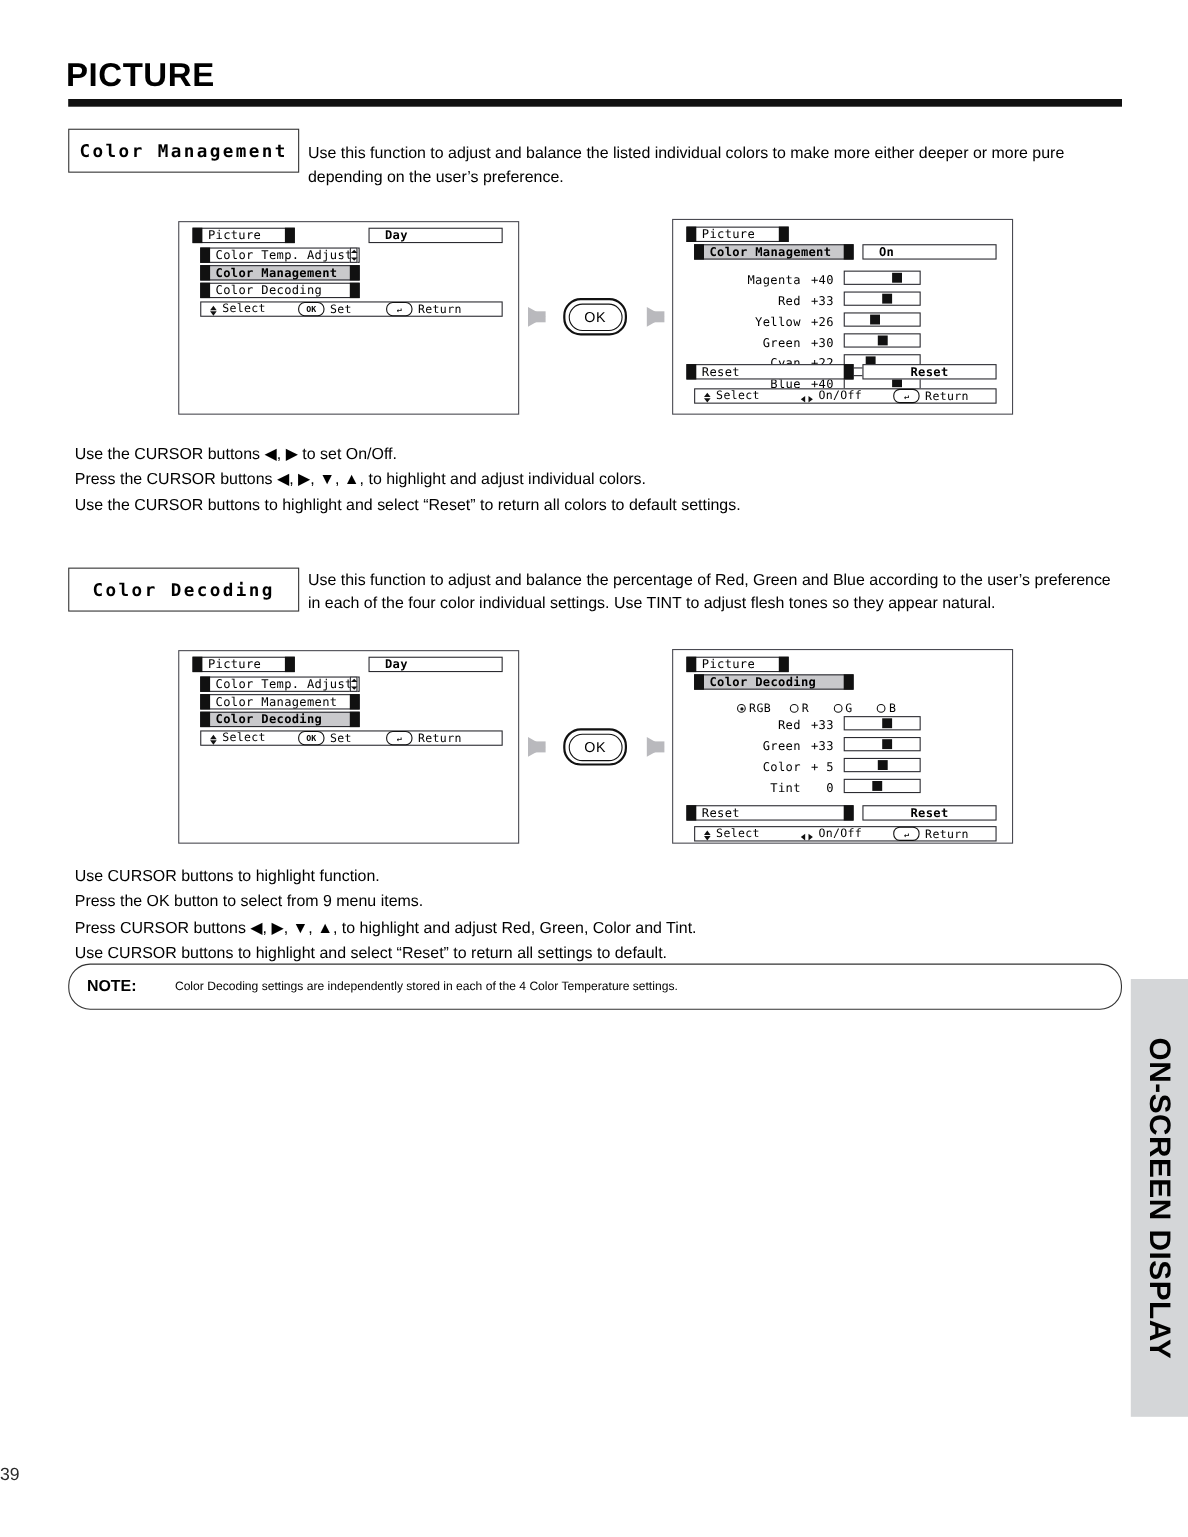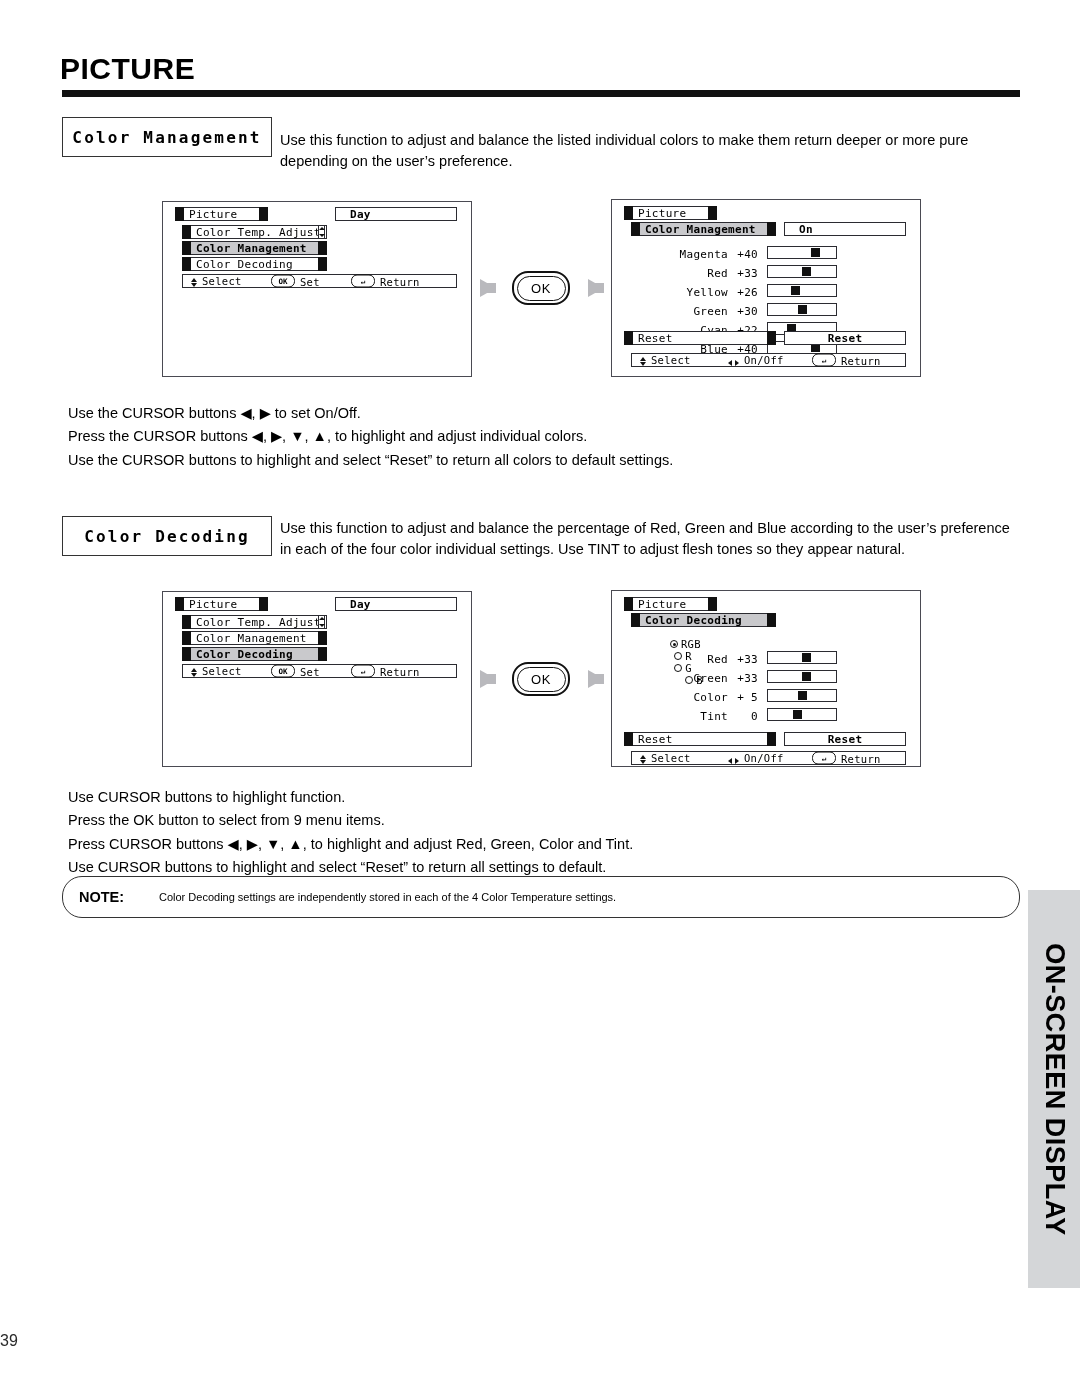--- a/index.html
+++ b/index.html
@@ -151,21 +151,21 @@
 </style>
 </head>
 <body>
 
 <div class="page">
 
   <div class="page-title">PICTURE</div>
   <div class="title-rule"></div>
 
   <div class="sec-box" style="left:62px;top:117px;width:208px;height:38px;">Color Management</div>
-  <div class="sec-desc" style="left:280px;top:130px;width:740px;">Use this function to adjust and balance the listed individual colors to make them return deeper or more pure depending on the user’s preference.</div>
+  <div class="sec-desc" style="left:280px;top:130px;width:740px;">Use this function to adjust and balance the listed individual colors to make more either deeper or more pure depending on the user’s preference.</div>
 
   <div class="osd" style="left:162px;top:201px;width:308px;height:174px;">
     <div class="osd-inner">
 
       <div class="row" style="left:12px;top:5px;width:93px;height:14px;">
         <div class="field"></div>
           <div class="cap l"></div>
           <div class="cap r"></div>
         <div class="txt">Picture</div>
       </div>
@@ -392,21 +392,21 @@
           <div class="cap r"></div>
         <div class="txt">Picture</div>
       </div>
       <div class="row" style="left:19px;top:22px;width:145px;height:14px;">
         <div class="field sel"></div>
           <div class="cap l"></div>
           <div class="cap r"></div>
         <div class="txt b">Color Decoding</div>
       </div>
 
-      <div class="radio-row" style="left:58px;top:47px;flex-direction:column;">
+      <div class="radio-row" style="left:58px;top:47px;">
         <span class="opt" style="margin-right:17px;">
           <span class="rad on"></span>
           <span>RGB</span>
         </span>
         <span class="opt" style="margin-right:22px;">
           <span class="rad"></span>
           <span>R</span>
         </span>
         <span class="opt" style="margin-right:22px;">
           <span class="rad"></span>

